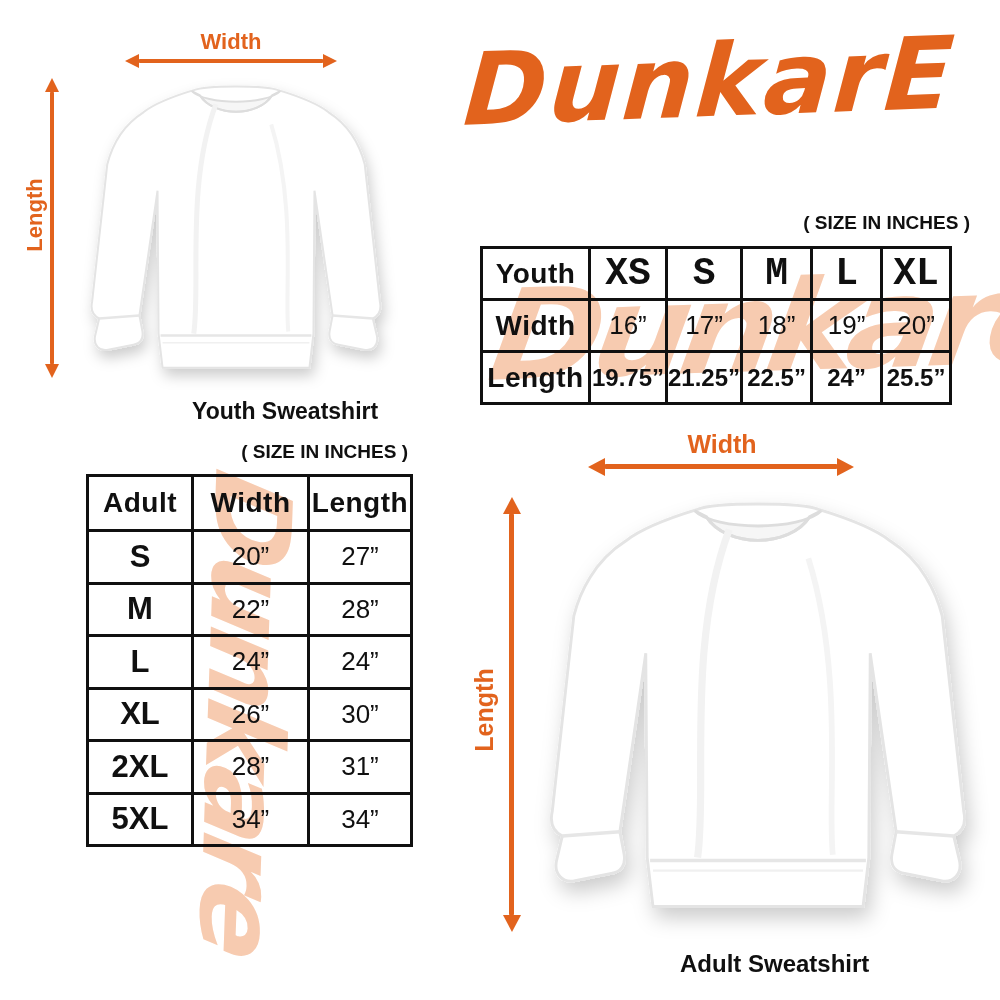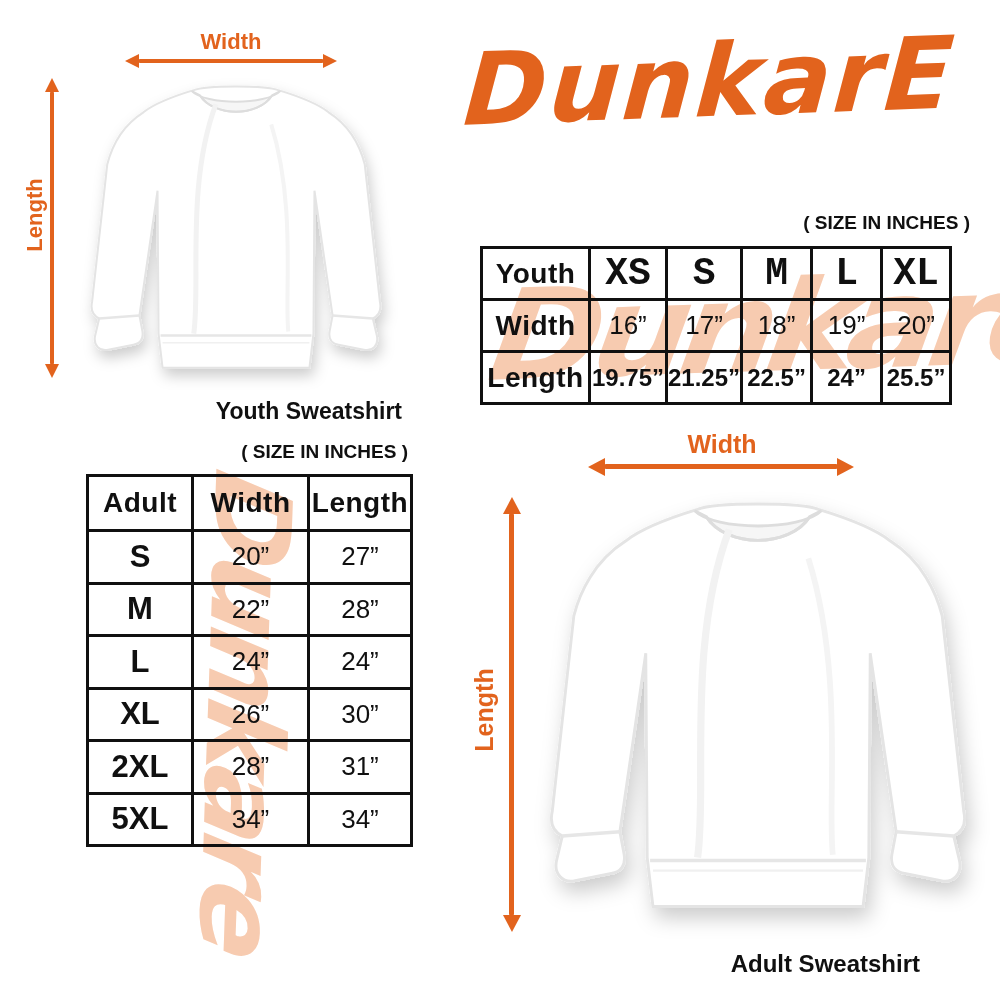--- a/index.html
+++ b/index.html
@@ -101,22 +101,22 @@
   #adult-table tr:first-child td{height:55px;}
   .asize{font-size:31px;font-weight:800;}
 
   #adult-note{
     position:absolute;left:86px;top:441px;width:322px;
     text-align:right;font-size:19px;font-weight:700;z-index:1;
   }
 
   
   .caption{position:absolute;font-size:23px;font-weight:700;white-space:nowrap;}
-  #youth-caption{left:172px;top:398px;width:230px;text-align:right;}
-  #adult-caption{left:680px;top:950px;width:240px;text-align:right;font-size:24px;}
+  #youth-caption{left:192px;top:398px;width:230px;}
+  #adult-caption{left:680px;top:950px;width:240px;text-align:left;font-size:24px;}
 
   
   .shirt{position:absolute;z-index:0;}
 </style>
 </head>
 <body>
 
 <svg width="0" height="0" style="position:absolute" aria-hidden="true">
   <defs>
     <filter id="soft" x="-25%" y="-25%" width="150%" height="160%">

